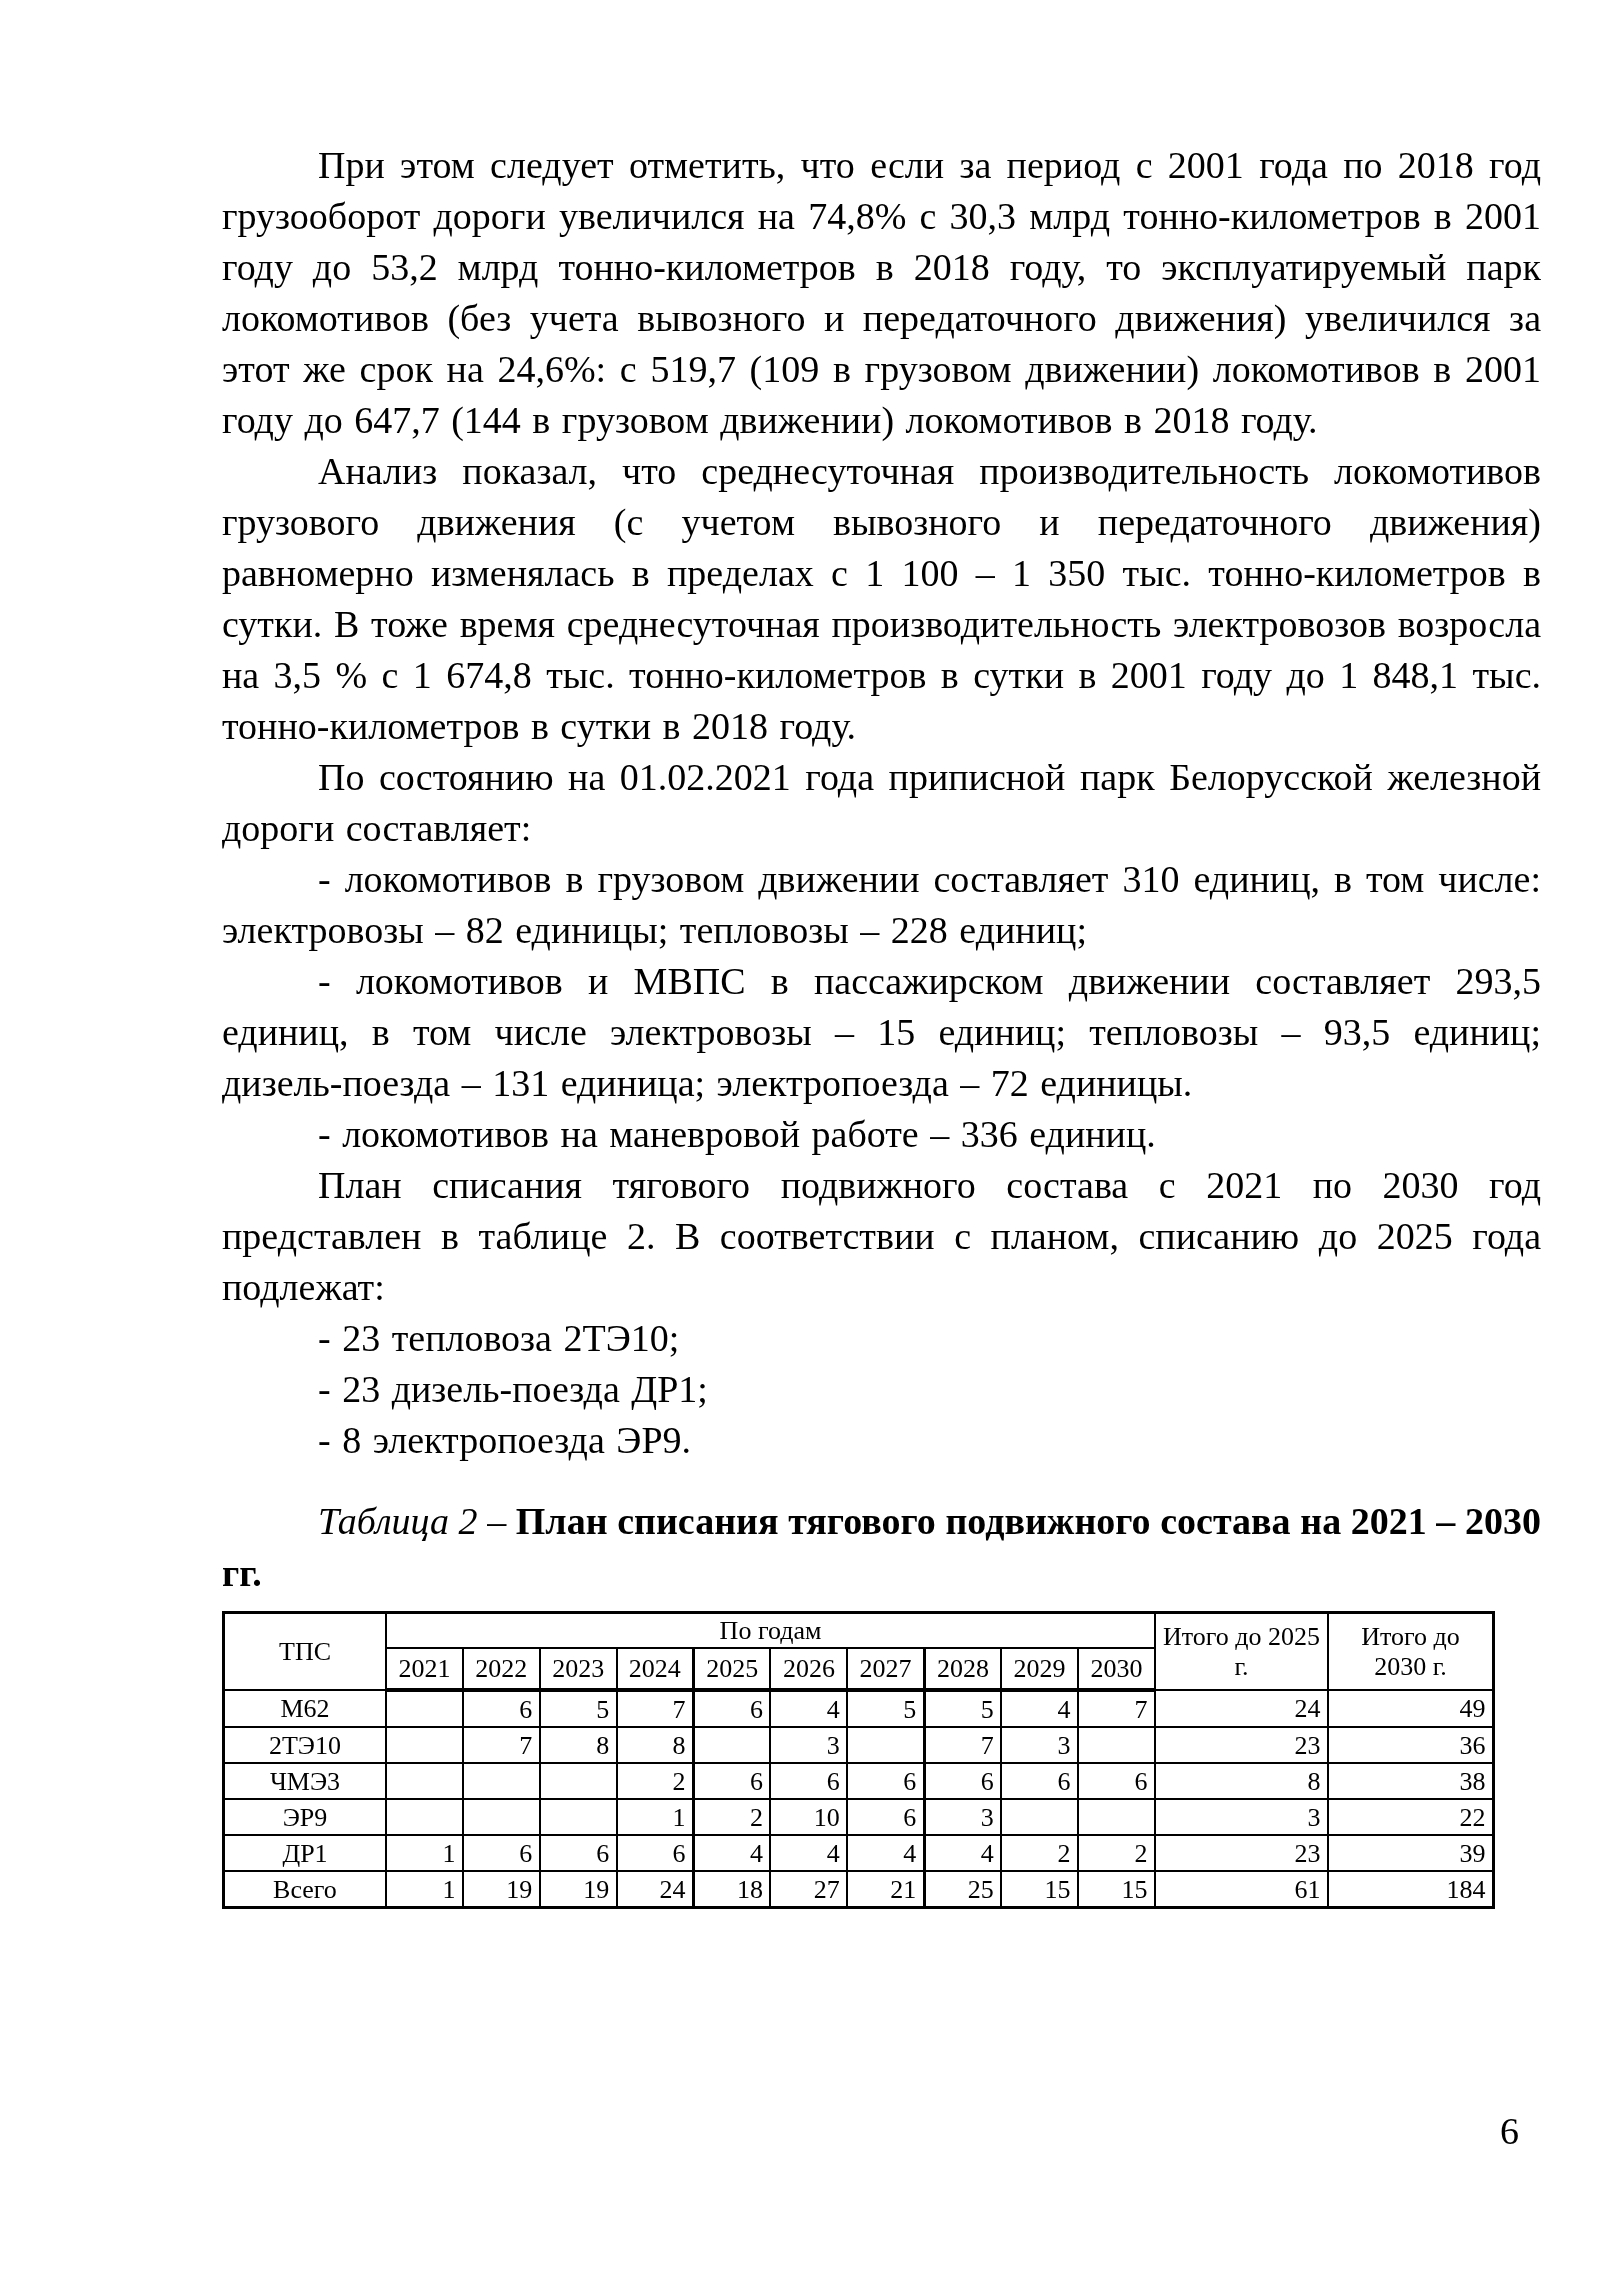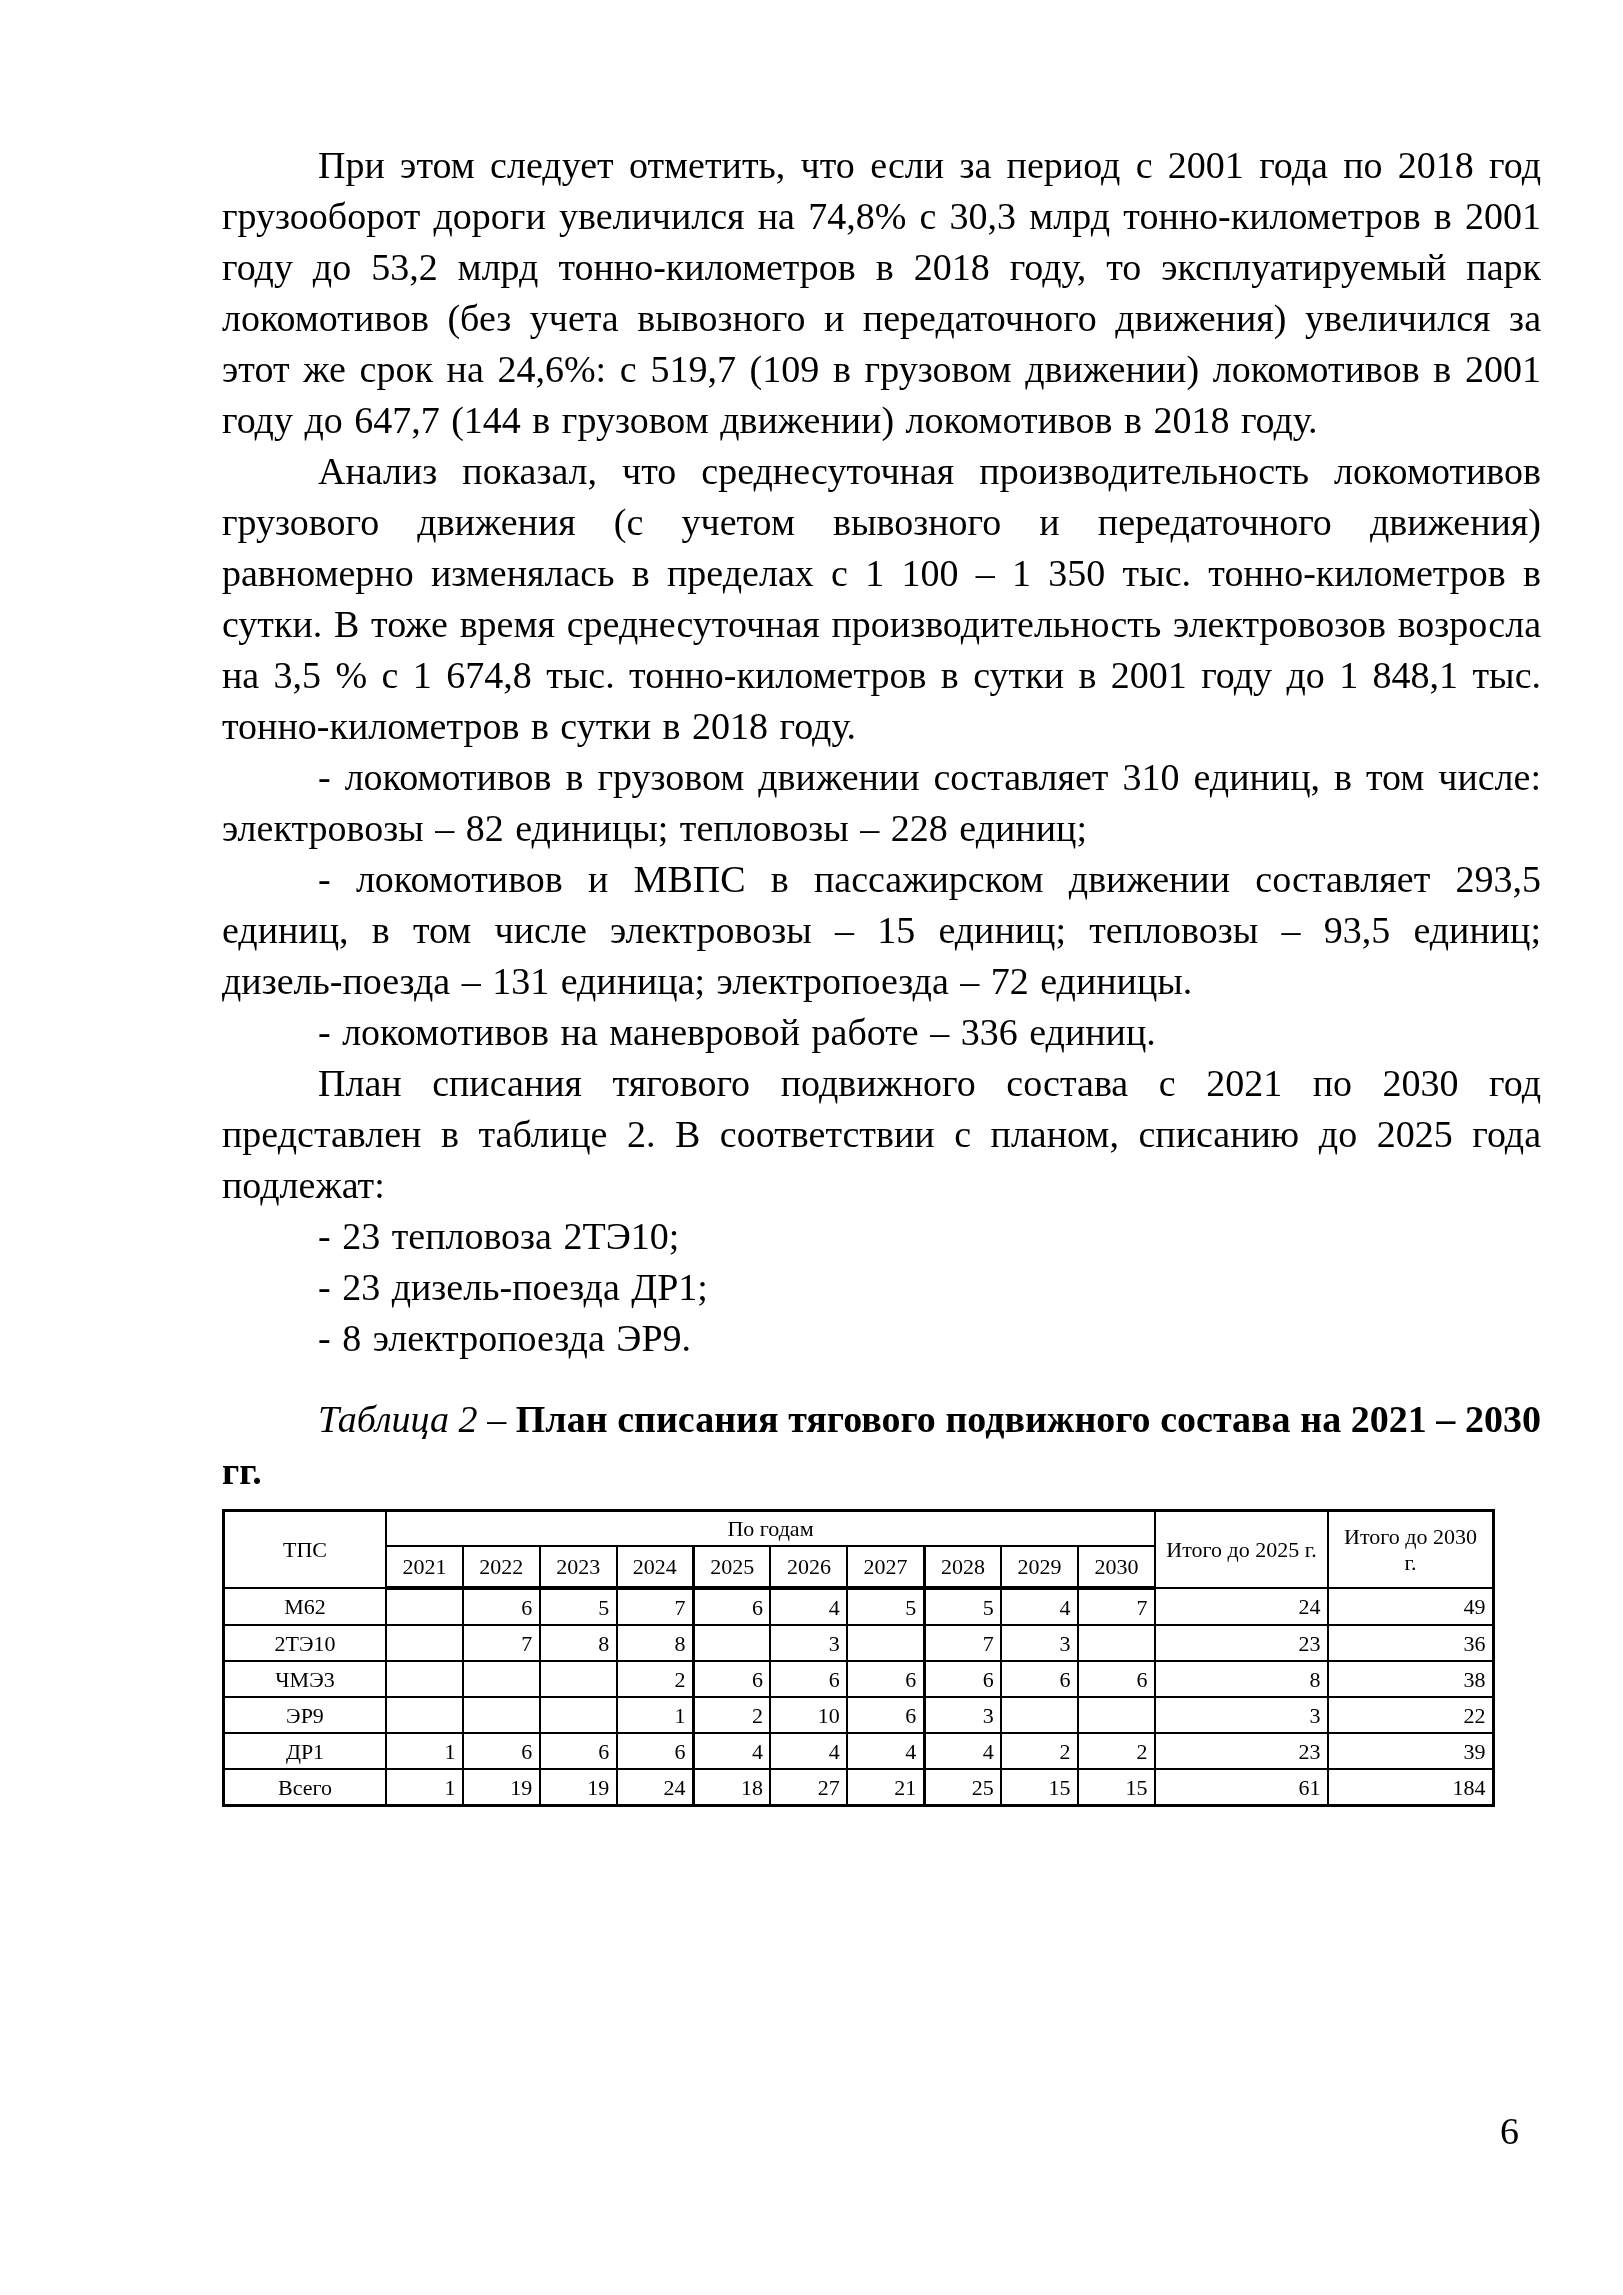--- a/index.html
+++ b/index.html
@@ -19,21 +19,21 @@
   p.caption {
     margin:29px 0 12px 0; font-size:38px; line-height:52px;
     text-align:justify; text-indent:96px;
   }
   .t-label { font-style:italic; }
   .t-title { font-weight:bold; }
 
   table.plan {
     border-collapse:collapse; table-layout:fixed;
     width:1273px; margin-top:9.2px;
-    font-size:22px; border:3.3px solid #000;
+    font-size:26px; border:3.3px solid #000;
   }
   table.plan th, table.plan td {
     border:2px solid #000; padding:0 6.5px;
     overflow:hidden; font-weight:normal;
   }
   thead th { text-align:center; vertical-align:middle; }
   th.byyears { height:33px; }
   tr.yearsrow th { height:39px; border-bottom:4.6px solid #000; }
   th.span2 { border-bottom:4.6px solid #000; }
   tbody td { height:34px; line-height:33px; }
@@ -47,20 +47,21 @@
     position:absolute; top:2112px; left:1500px;
     font-size:38px; line-height:39px;
   }
 </style>
 </head>
 <body>
 
 <div class="content">
   <p class="body">При этом следует отметить, что если за период с 2001 года по 2018 год грузооборот дороги увеличился на 74,8% с 30,3 млрд тонно-километров в 2001 году до 53,2 млрд тонно-километров в 2018 году, то эксплуатируемый парк локомотивов (без учета вывозного и передаточного движения) увеличился за этот же срок на 24,6%: с 519,7 (109 в грузовом движении) локомотивов в 2001 году до 647,7 (144 в грузовом движении) локомотивов в 2018 году.</p>
   <p class="body">Анализ показал, что среднесуточная производительность локомотивов грузового движения (с учетом вывозного и передаточного движения) равномерно изменялась в пределах с 1&nbsp;100 – 1&nbsp;350 тыс. тонно-километров в сутки. В тоже время среднесуточная производительность электровозов возросла на 3,5 % с 1&nbsp;674,8 тыс. тонно-километров в сутки в 2001 году до 1&nbsp;848,1 тыс. тонно-километров в сутки в 2018 году.</p>
+  <p class="body">По состоянию на 01.02.2021 года приписной парк Белорусской железной дороги составляет:</p>
   <p class="body">- локомотивов в грузовом движении составляет 310 единиц, в том числе: электровозы – 82 единицы; тепловозы – 228 единиц;</p>
   <p class="body">- локомотивов и МВПС в пассажирском движении составляет 293,5 единиц, в том числе электровозы – 15 единиц; тепловозы – 93,5 единиц; дизель-поезда – 131 единица; электропоезда – 72 единицы.</p>
   <p class="body">- локомотивов на маневровой работе – 336 единиц.</p>
   <p class="body">План списания тягового подвижного состава с 2021 по 2030 год представлен в таблице 2. В соответствии с планом, списанию до 2025 года подлежат:</p>
 
   <p class="body">- 23 тепловоза 2ТЭ10;</p>
   <p class="body">- 23 дизель-поезда ДР1;</p>
   <p class="body">- 8 электропоезда ЭР9.</p>
 
   <p class="caption"><span class="t-label">Таблица 2</span><span> – </span><span class="t-title">План списания тягового подвижного состава на 2021 – 2030 гг.</span></p>

